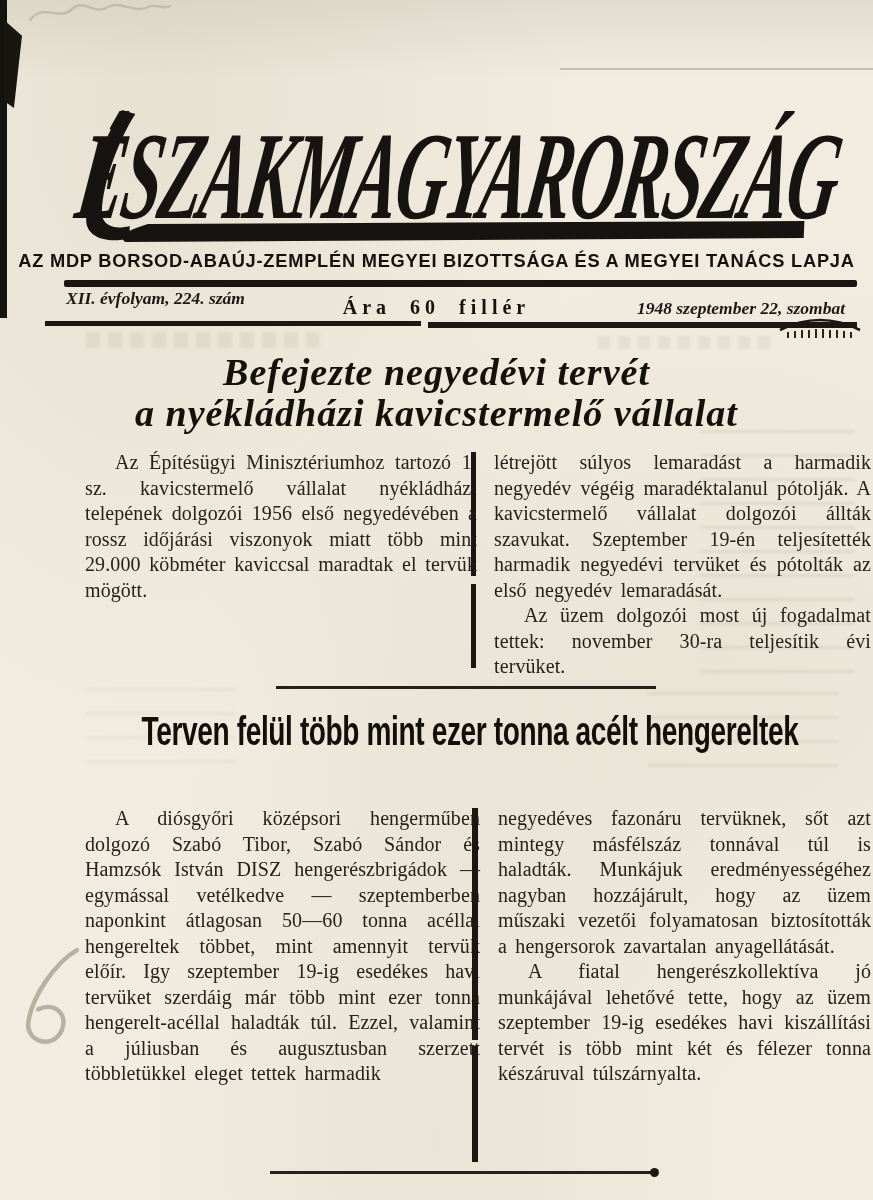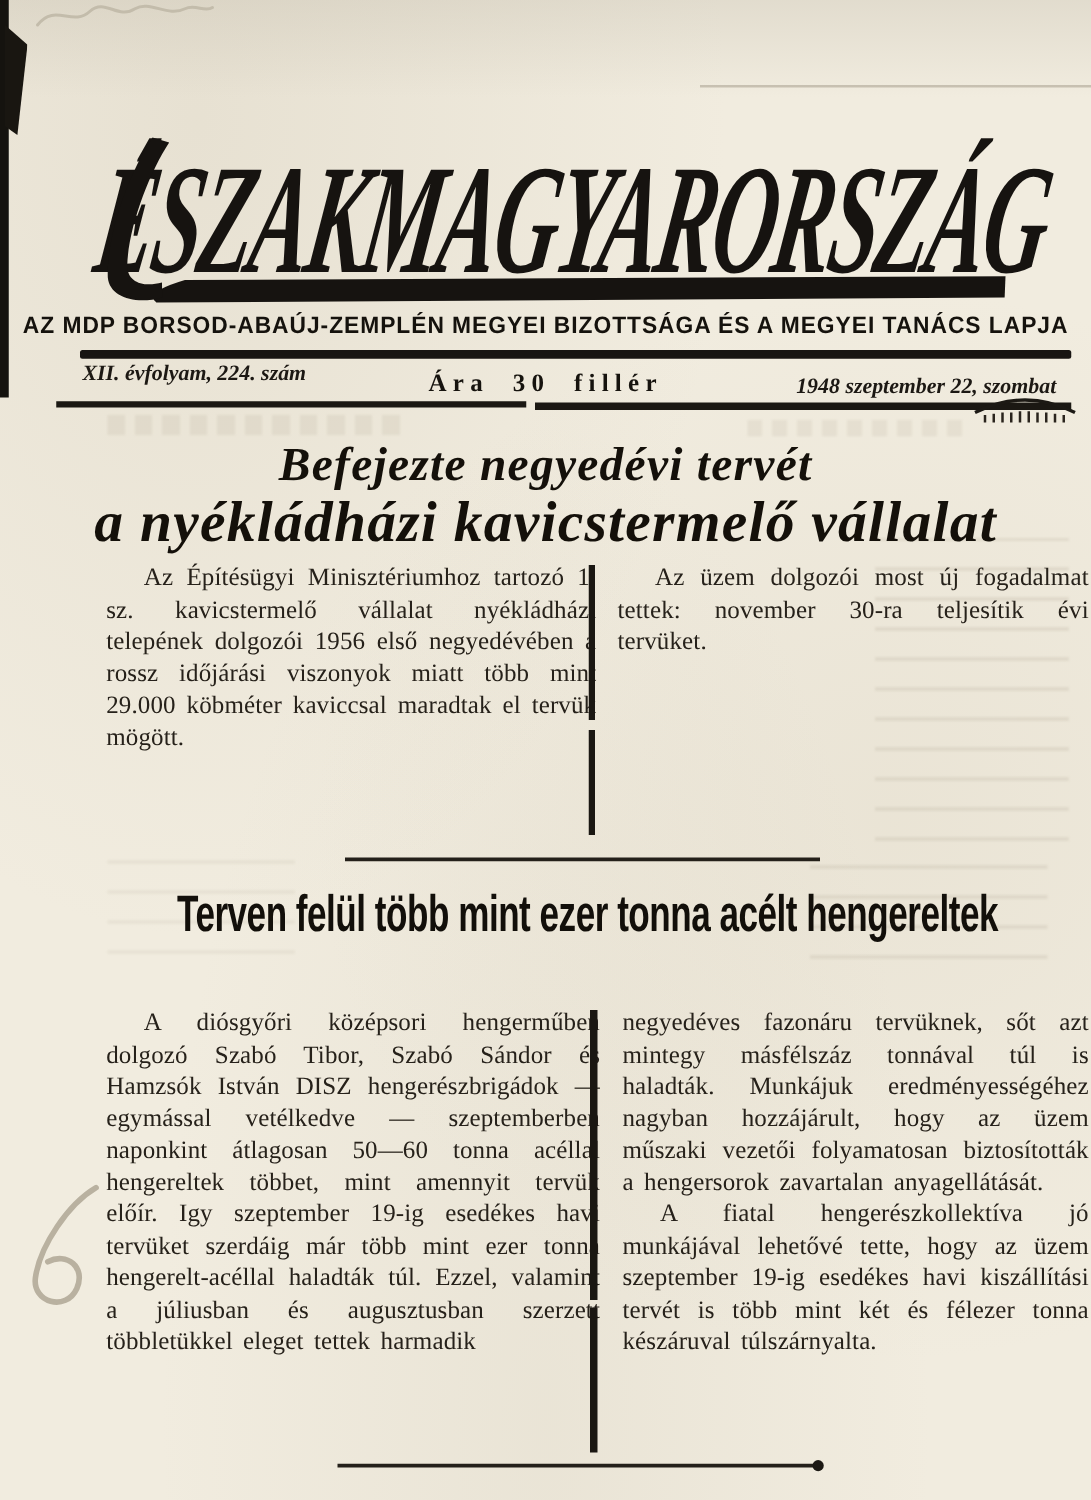--- a/index.html
+++ b/index.html
@@ -32,21 +32,21 @@
     font-size:20px;font-weight:bold;letter-spacing:5px;word-spacing:9px;color:#16130e;}
   .issue-right{position:absolute;right:28px;top:298px;font-size:17.5px;font-weight:bold;font-style:italic;color:#1c1813;}
   .rule-dbl-l{position:absolute;left:45px;top:321px;width:376px;height:5px;background:#1b1813;}
   .rule-dbl-r{position:absolute;left:428px;top:322px;width:429px;height:6px;background:#1b1813;}
   .stamp{position:absolute;left:776px;top:316px;width:88px;height:28px;}
 
   
   .a1-title{position:absolute;left:0;top:352px;width:873px;text-align:center;color:#14100a;
     font-weight:bold;font-style:italic;line-height:1.08;}
   .a1-title .l1{font-size:38px;letter-spacing:1px;}
-  .a1-title .l2{font-size:46px;letter-spacing:1px;}
+  .a1-title .l2{font-size:38px;letter-spacing:1px;}
   .article{position:absolute;left:85px;width:786px;}
   .art1{top:450px;height:232px;}
   .art2{top:806px;height:364px;text-decoration:underline;}
   .col{position:absolute;top:0;}
   .art1 .c1{left:0;width:392px;}
   .art1 .c2{left:409px;width:377px;}
   .art2 .c1{left:0;width:395px;}
   .art2 .c2{left:413px;width:373px;}
   .para{margin:0;text-indent:30px;font-size:20px;line-height:25.5px;text-align:justify;
     word-spacing:.16em;letter-spacing:.1px;hyphens:none;color:#26211a;}
@@ -99,21 +99,21 @@
       </g>
       <path d="M120,152 L776,149 L778,166 L100,170 Q88,162 120,152 Z" fill="#161310"></path>
       <path d="M76,38 C60,70 52,120 58,150 C62,166 84,172 104,166 L102,154 C88,158 74,154 72,140 C68,110 78,66 90,42 Z" fill="#161310"></path>
     </g>
   </svg>
 
   <div class="mast-sub">AZ MDP BORSOD-ABAÚJ-ZEMPLÉN MEGYEI BIZOTTSÁGA ÉS A MEGYEI TANÁCS LAPJA</div>
   <div class="rule-heavy"></div>
 
   <div class="issue-left">XII. évfolyam, 224. szám</div>
-  <div class="issue-center">Ára 30 fillér</div>
+  <div class="issue-center">Ára 60 fillér</div>
   <div class="issue-right">1948 szeptember 22, szombat</div>
   <div class="rule-dbl-l"></div>
   <div class="rule-dbl-r"></div>
 
   <svg class="stamp" viewBox="0 0 88 28">
     <path d="M4,14 Q44,-6 84,14" fill="none" stroke="#1c1914" stroke-width="2.6"></path>
     <g stroke="#2a241d" stroke-width="2">
       <line x1="12" y1="16" x2="12" y2="22"></line>
         <line x1="19" y1="15" x2="19" y2="22"></line>
       <line x1="26" y1="14" x2="26" y2="22"></line>
@@ -136,20 +136,21 @@
   <div class="a1-title">
     <div class="l1">Befejezte negyedévi tervét</div>
     <div class="l2">a nyékládházi kavicstermelő vállalat</div>
   </div>
 
   <div class="article art1">
     <div class="col c1">
         <p class="para">Az Építésügyi Minisztériumhoz tartozó 1. sz. kavicstermelő vállalat nyékládházi telepének dolgozói 1956 első negyedévében a rossz időjárási viszonyok miatt több mint 29.000 köbméter kaviccsal maradtak el tervük mögött.</p>
       </div>
     <div class="col c2">
+        <p class="para no-indent">létrejött súlyos lemaradást a harmadik negyedév végéig maradéktalanul pótolják. A kavicstermelő vállalat dolgozói állták szavukat. Szeptember 19-én teljesítették harmadik negyedévi tervüket és pótolták az első negyedév lemaradását.</p>
         <p class="para">Az üzem dolgozói most új fogadalmat tettek: november 30-ra teljesítik évi tervüket.</p>
       </div>
   </div>
   <div class="vdiv v1a"></div>
   <div class="vdiv v1b"></div>
 
   <div class="hdiv-mid"></div>
 
   <div class="a2-title">
     <div><span class="line">Terven felül több mint ezer tonna acélt hengereltek</span></div>

